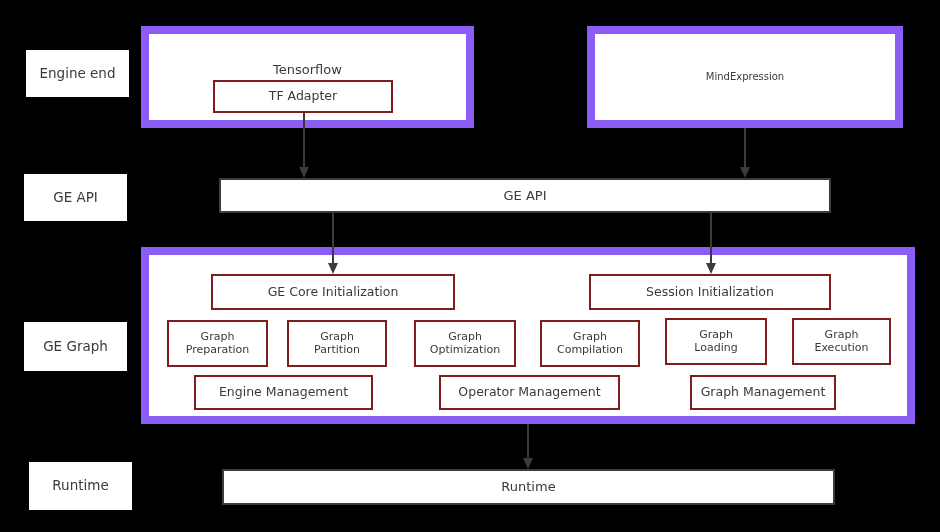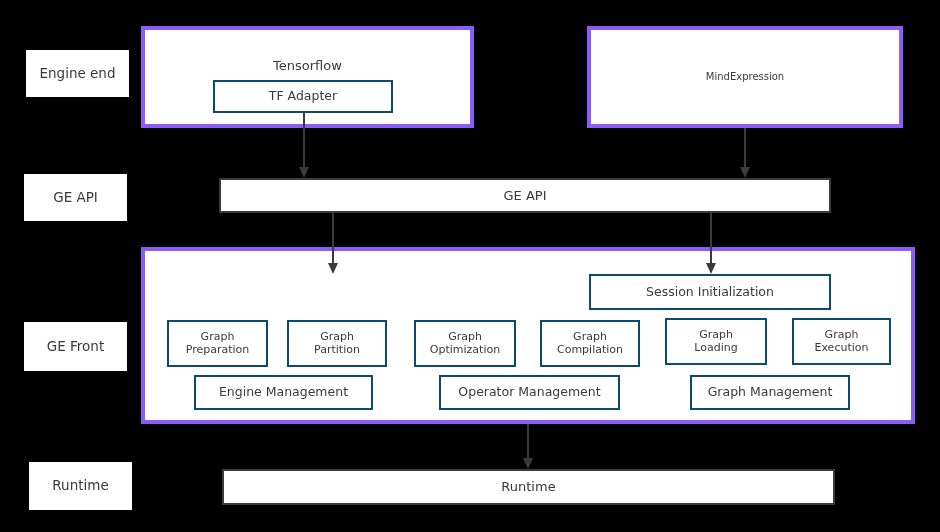--- a/index.html
+++ b/index.html
@@ -28,32 +28,32 @@
     line-height: 1.18;
     white-space: pre-line;
   }
   
   .tier-label {
     border: none;
     font-size: 13.5px;
   }
   
   .panel {
-    border: 4px solid #8b5cf6;
+    border: 8px solid #8b5cf6;
     align-items: flex-start;
     justify-content: center;
   }
   .panel > .panel-title {
     margin-top: 28px;
     font-size: 13px;
     color: #3a3a3a;
   }
   
   .node {
-    border: 2px solid #0c4a6e;
+    border: 2px solid #7f1d1d;
     font-size: 12.5px;
   }
   .bar {
     border: 2px solid #3b3b3b;
     font-size: 13px;
   }
   .node.small {
     font-size: 11px;
   }
   
@@ -84,21 +84,21 @@
 
   <div class="box tier-label" style="left:26px; top:50px; width:103px; height:47px;">
     <span>Engine end</span>
   </div>
 
   <div class="box tier-label" style="left:24px; top:174px; width:103px; height:47px;">
     <span>GE API</span>
   </div>
 
   <div class="box tier-label" style="left:24px; top:322px; width:103px; height:49px;">
-    <span>GE Front</span>
+    <span>GE Graph</span>
   </div>
 
   <div class="box tier-label" style="left:29px; top:462px; width:103px; height:48px;">
     <span>Runtime</span>
   </div>
 
   <div class="box panel" style="left:141px; top:26px; width:333px; height:102px;">
     <div class="panel-title">Tensorflow</div>
   </div>
 
@@ -109,20 +109,23 @@
   <div class="box panel" style="left:587px; top:26px; width:316px; height:102px; align-items:center;">
     <div style="font-size:10px;color:#3a3a3a;">MindExpression</div>
   </div>
 
   <div class="box bar" style="left:219px; top:178px; width:612px; height:35px;">
     <span>GE API</span>
   </div>
 
   <div class="box panel" style="left:141px; top:247px; width:774px; height:177px;"></div>
 
+  <div class="box node" style="left:211px; top:274px; width:244px; height:36px;">
+    <span>GE Core Initialization</span>
+  </div>
 
   <div class="box node" style="left:589px; top:274px; width:242px; height:36px;">
     <span>Session Initialization</span>
   </div>
 
   <div class="box node small" style="left:167px; top:320px; width:101px; height:47px;">
     <span>Graph
 Preparation</span>
   </div>
 
@@ -152,21 +155,21 @@
   </div>
 
   <div class="box node" style="left:194px; top:375px; width:179px; height:35px;">
     <span>Engine Management</span>
   </div>
 
   <div class="box node" style="left:439px; top:375px; width:181px; height:35px;">
     <span>Operator Management</span>
   </div>
 
-  <div class="box node" style="left:690px; top:375px; width:160px; height:35px;">
+  <div class="box node" style="left:690px; top:375px; width:146px; height:35px;">
     <span>Graph Management</span>
   </div>
 
   <div class="box bar" style="left:222px; top:469px; width:613px; height:36px;">
     <span>Runtime</span>
   </div>
 
   <div class="arrow" style="left:303px; top:113px; width:2px; height:65px;">
     <div class="stem" style="height:54px;"></div>
     <div class="head" style="top:54px;"></div>

